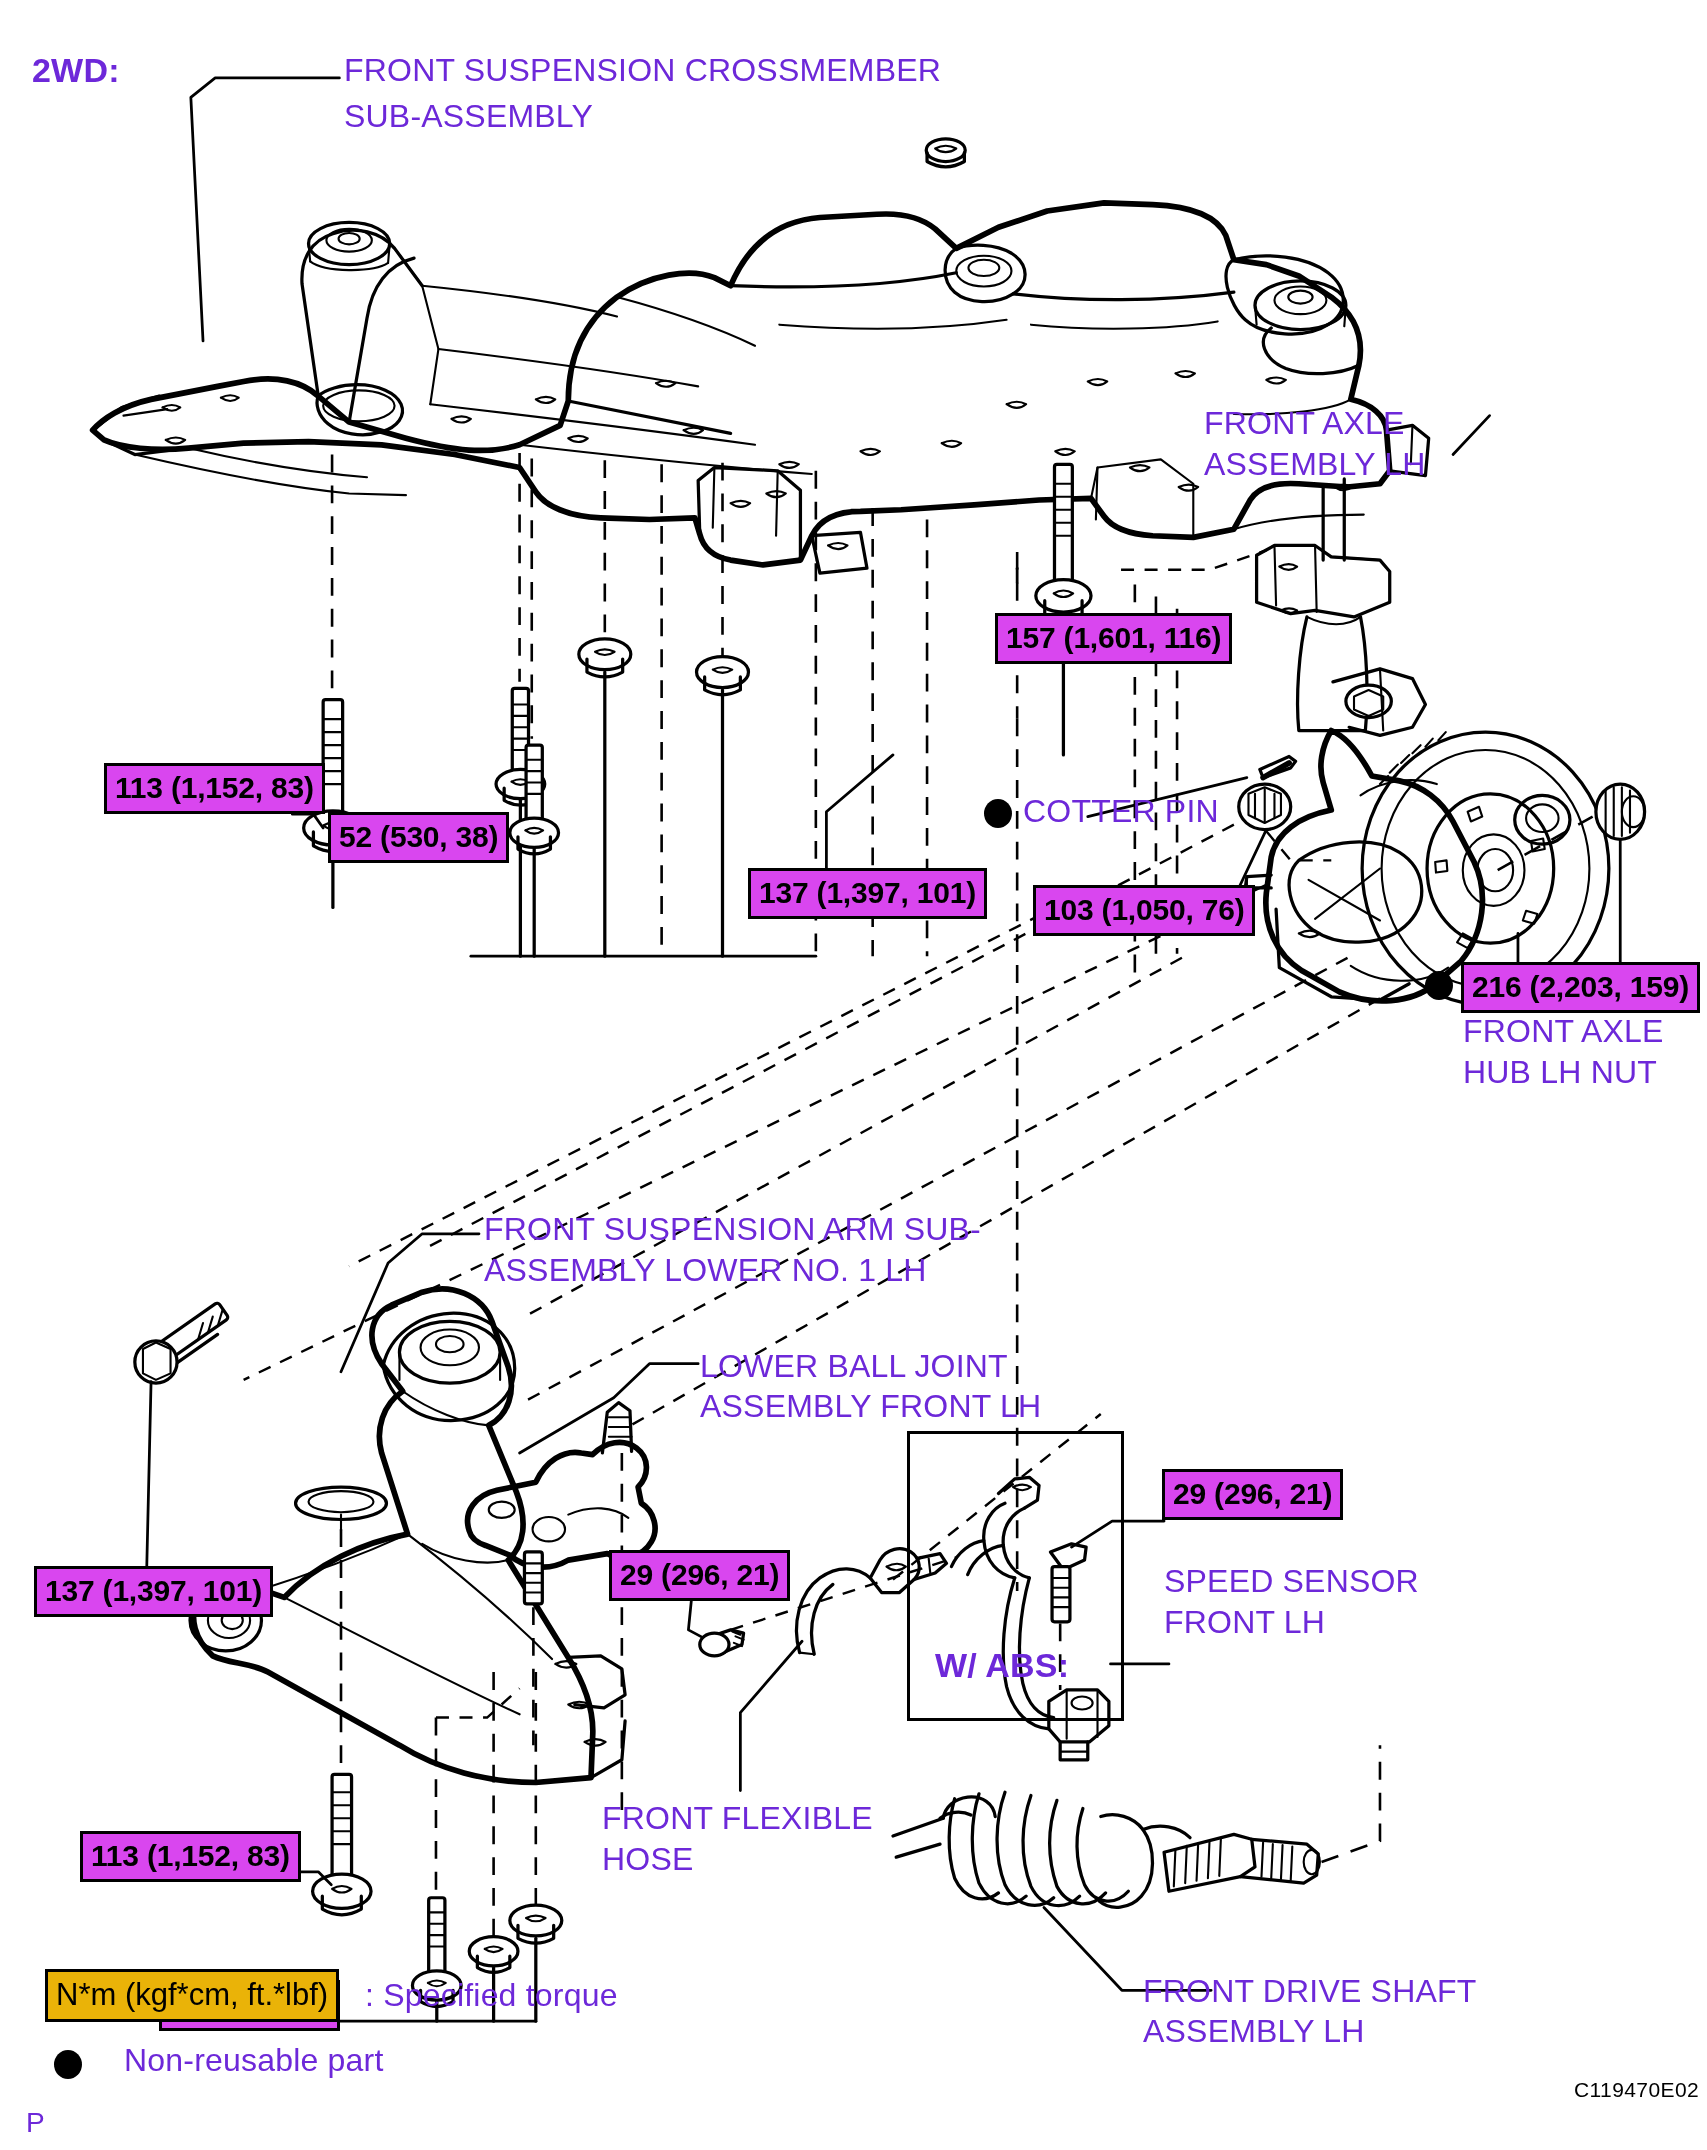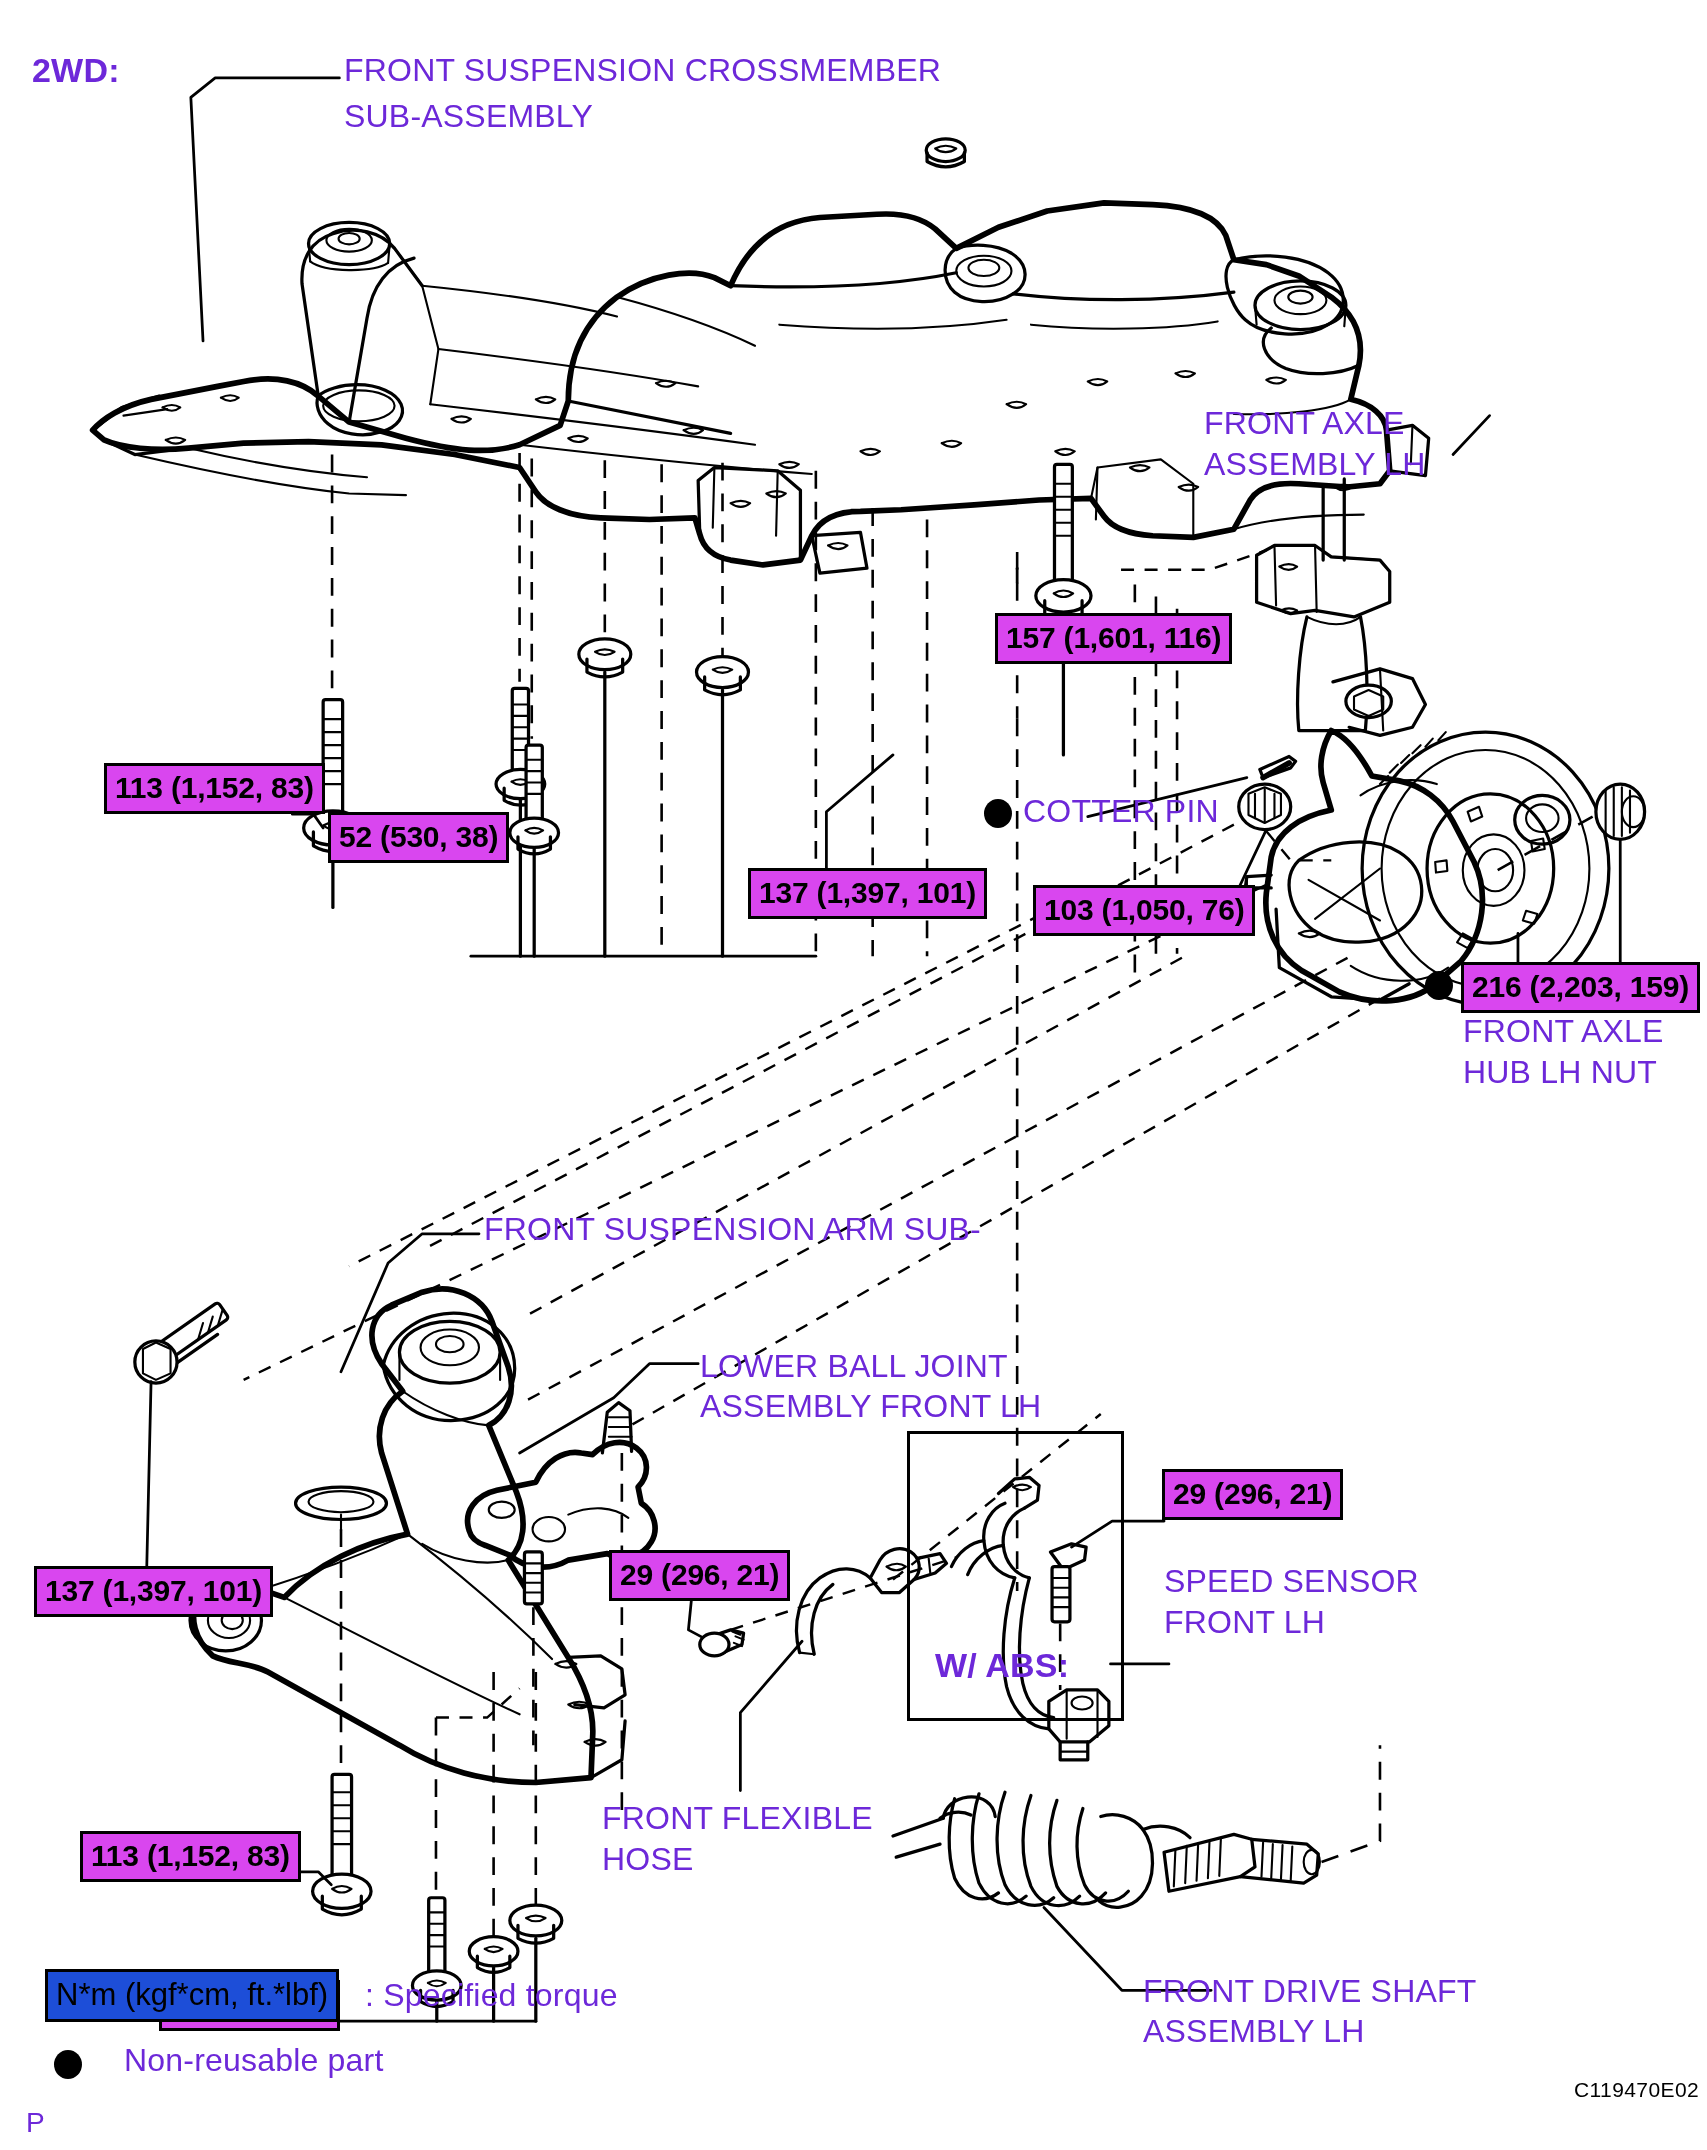--- a/index.html
+++ b/index.html
@@ -37,21 +37,21 @@
     font-size:30px;
     line-height:30px;
     padding:7.3px 8px 8px 8px;
     white-space:nowrap;
     font-family:"Liberation Sans","DejaVu Sans",sans-serif;
     letter-spacing:-0.2px;
   }
   .legend-box{
     position:absolute;
     border:3.2px solid #000;
-    background:#1d4ed8;
+    background:#eab308;
     font-size:31px;
     line-height:31px;
     padding:7.3px 8px 9px 8px;
     white-space:nowrap;
   }
   
   .dot{
     position:absolute;
     width:28px;height:29px;
     background:#000;
@@ -662,20 +662,21 @@
   <div class="lbl" style="left:1204px;top:444px;">ASSEMBLY LH</div>
 
   <div class="dot" style="left:984px;top:799px;"></div>
   <div class="lbl" style="left:1023px;top:791px;">COTTER PIN</div>
 
   <div class="dot" style="left:1425px;top:971px;"></div>
   <div class="lbl" style="left:1463px;top:1011px;">FRONT AXLE</div>
   <div class="lbl" style="left:1463px;top:1052px;">HUB LH NUT</div>
 
   <div class="lbl" style="left:484px;top:1209px;">FRONT SUSPENSION ARM SUB-</div>
+  <div class="lbl" style="left:484px;top:1250px;">ASSEMBLY LOWER NO. 1 LH</div>
 
   <div class="lbl" style="left:700px;top:1346px;">LOWER BALL JOINT</div>
   <div class="lbl" style="left:700px;top:1386px;">ASSEMBLY FRONT LH</div>
 
   <div class="lbl" style="left:1164px;top:1561px;">SPEED SENSOR</div>
   <div class="lbl" style="left:1164px;top:1602px;">FRONT LH</div>
 
   <div class="lbl" style="left:602px;top:1798px;">FRONT FLEXIBLE</div>
   <div class="lbl" style="left:602px;top:1839px;">HOSE</div>
 

